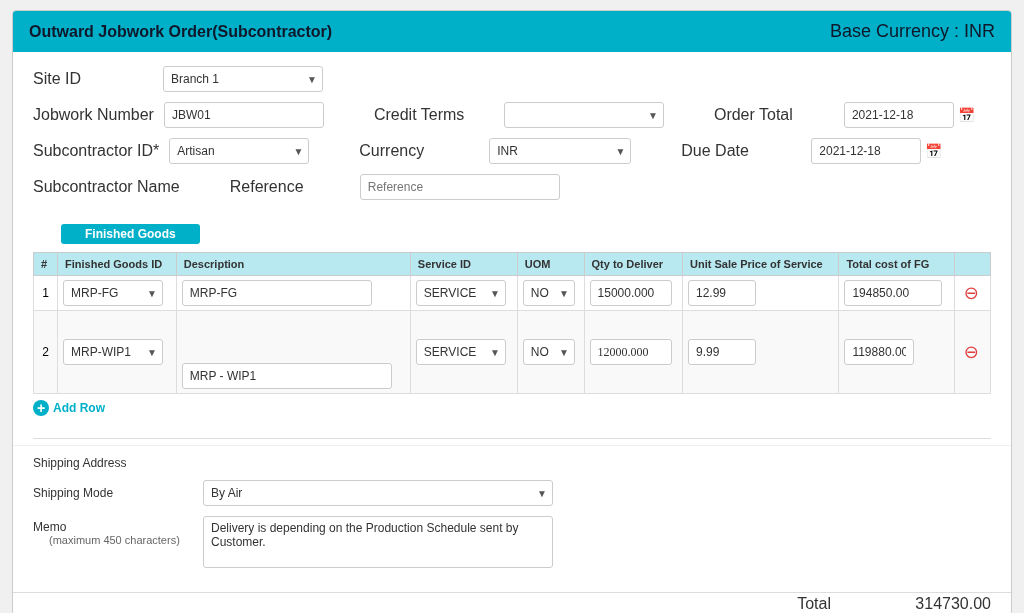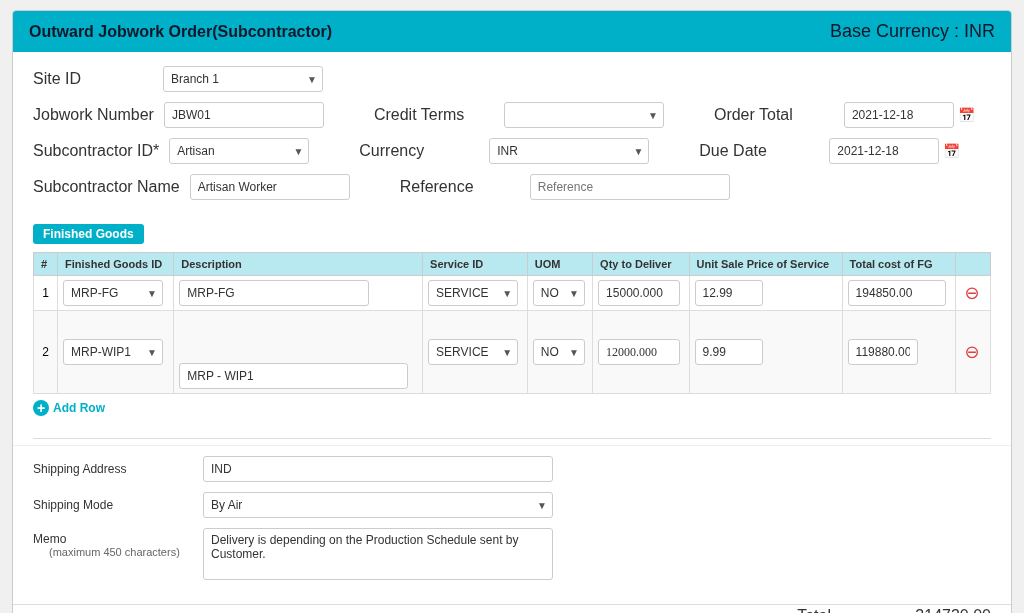--- a/index.html
+++ b/index.html
@@ -88,26 +88,27 @@
       gap: 4px;
     }
     .calendar-icon {
       font-size: 14px;
       cursor: pointer;
       color: #555;
     }
     .section-label {
       background: #00b0c8;
       color: #fff;
-      padding: 3px 10px;
+      padding: 3px 24px;
       font-size: 12px;
       font-weight: bold;
       border-radius: 3px;
       display: inline-block;
       margin-bottom: 8px;
+      margin-left: 28px;
     }
     .table-section {
       padding: 4px 20px 10px 20px;
     }
     table {
       width: 100%;
       border-collapse: collapse;
     }
     table th {
       background: #b8e8f0;
@@ -272,37 +273,36 @@
       <div class="select-wrapper">
         <select class="form-input" style="width:140px;">
           <option>Artisan</option>
         </select>
         <span class="select-arrow">▼</span>
       </div>
 
       <span style="min-width:30px;"></span>
       <span class="form-label">Currency</span>
       <div class="select-wrapper">
-        <select class="form-input" style="width:160px;">
+        <select class="form-input" style="width:142px;">
           <option>INR</option>
         </select>
         <span class="select-arrow">▼</span>
       </div>
 
       <span style="min-width:30px;"></span>
       <span class="form-label">Due Date</span>
       <div class="date-input-wrapper">
         <input type="text" class="form-input" style="width: 110px;" value="2021-12-18">
         <span class="calendar-icon">📅</span>
       </div>
     </div>
 
     <div class="form-row">
       <span class="form-label">Subcontractor Name</span>
-      <input type="text" class="form-input form-input-wide" value="Artisan Worker" style="">
 
       <span style="min-width:30px;"></span>
       <span class="form-label">Reference</span>
       <input type="text" class="form-input form-input-ref" placeholder="Reference" style="">
     </div>
   </div>
 
   <div class="table-section">
     <div class="section-label">Finished Goods</div>
     <table>
@@ -368,21 +368,21 @@
           <td class="td-num">2</td>
           <td>
             <div class="select-wrapper">
               <select class="form-input" style="width:100px;">
                 <option>MRP-WIP1</option>
               </select>
               <span class="select-arrow">▼</span>
             </div>
           </td>
           <td>
-            <input type="text" class="form-input" style="width: 229px; margin-top: 48px;" value="MRP - WIP1">
+            <input type="text" class="form-input" style="width: 210px; margin-top: 48px;" value="MRP - WIP1">
           </td>
           <td>
             <div class="select-wrapper">
               <select class="form-input" style="width:90px;">
                 <option>SERVICE</option>
               </select>
               <span class="select-arrow">▼</span>
             </div>
           </td>
           <td>
@@ -412,21 +412,20 @@
       <span class="plus-icon">+</span>
       <span>Add Row</span>
     </button>
   </div>
 
   <hr class="divider">
 
   <div class="bottom-section">
     <div class="bottom-row">
       <span class="bottom-label">Shipping Address</span>
-      <input type="text" class="form-input" style="width: 350px;" value="IND">
     </div>
     <div class="bottom-row">
       <span class="bottom-label">Shipping Mode</span>
       <div class="select-wrapper">
         <select class="form-input" style="width:350px;">
           <option>By Air</option>
         </select>
         <span class="select-arrow">▼</span>
       </div>
     </div>

